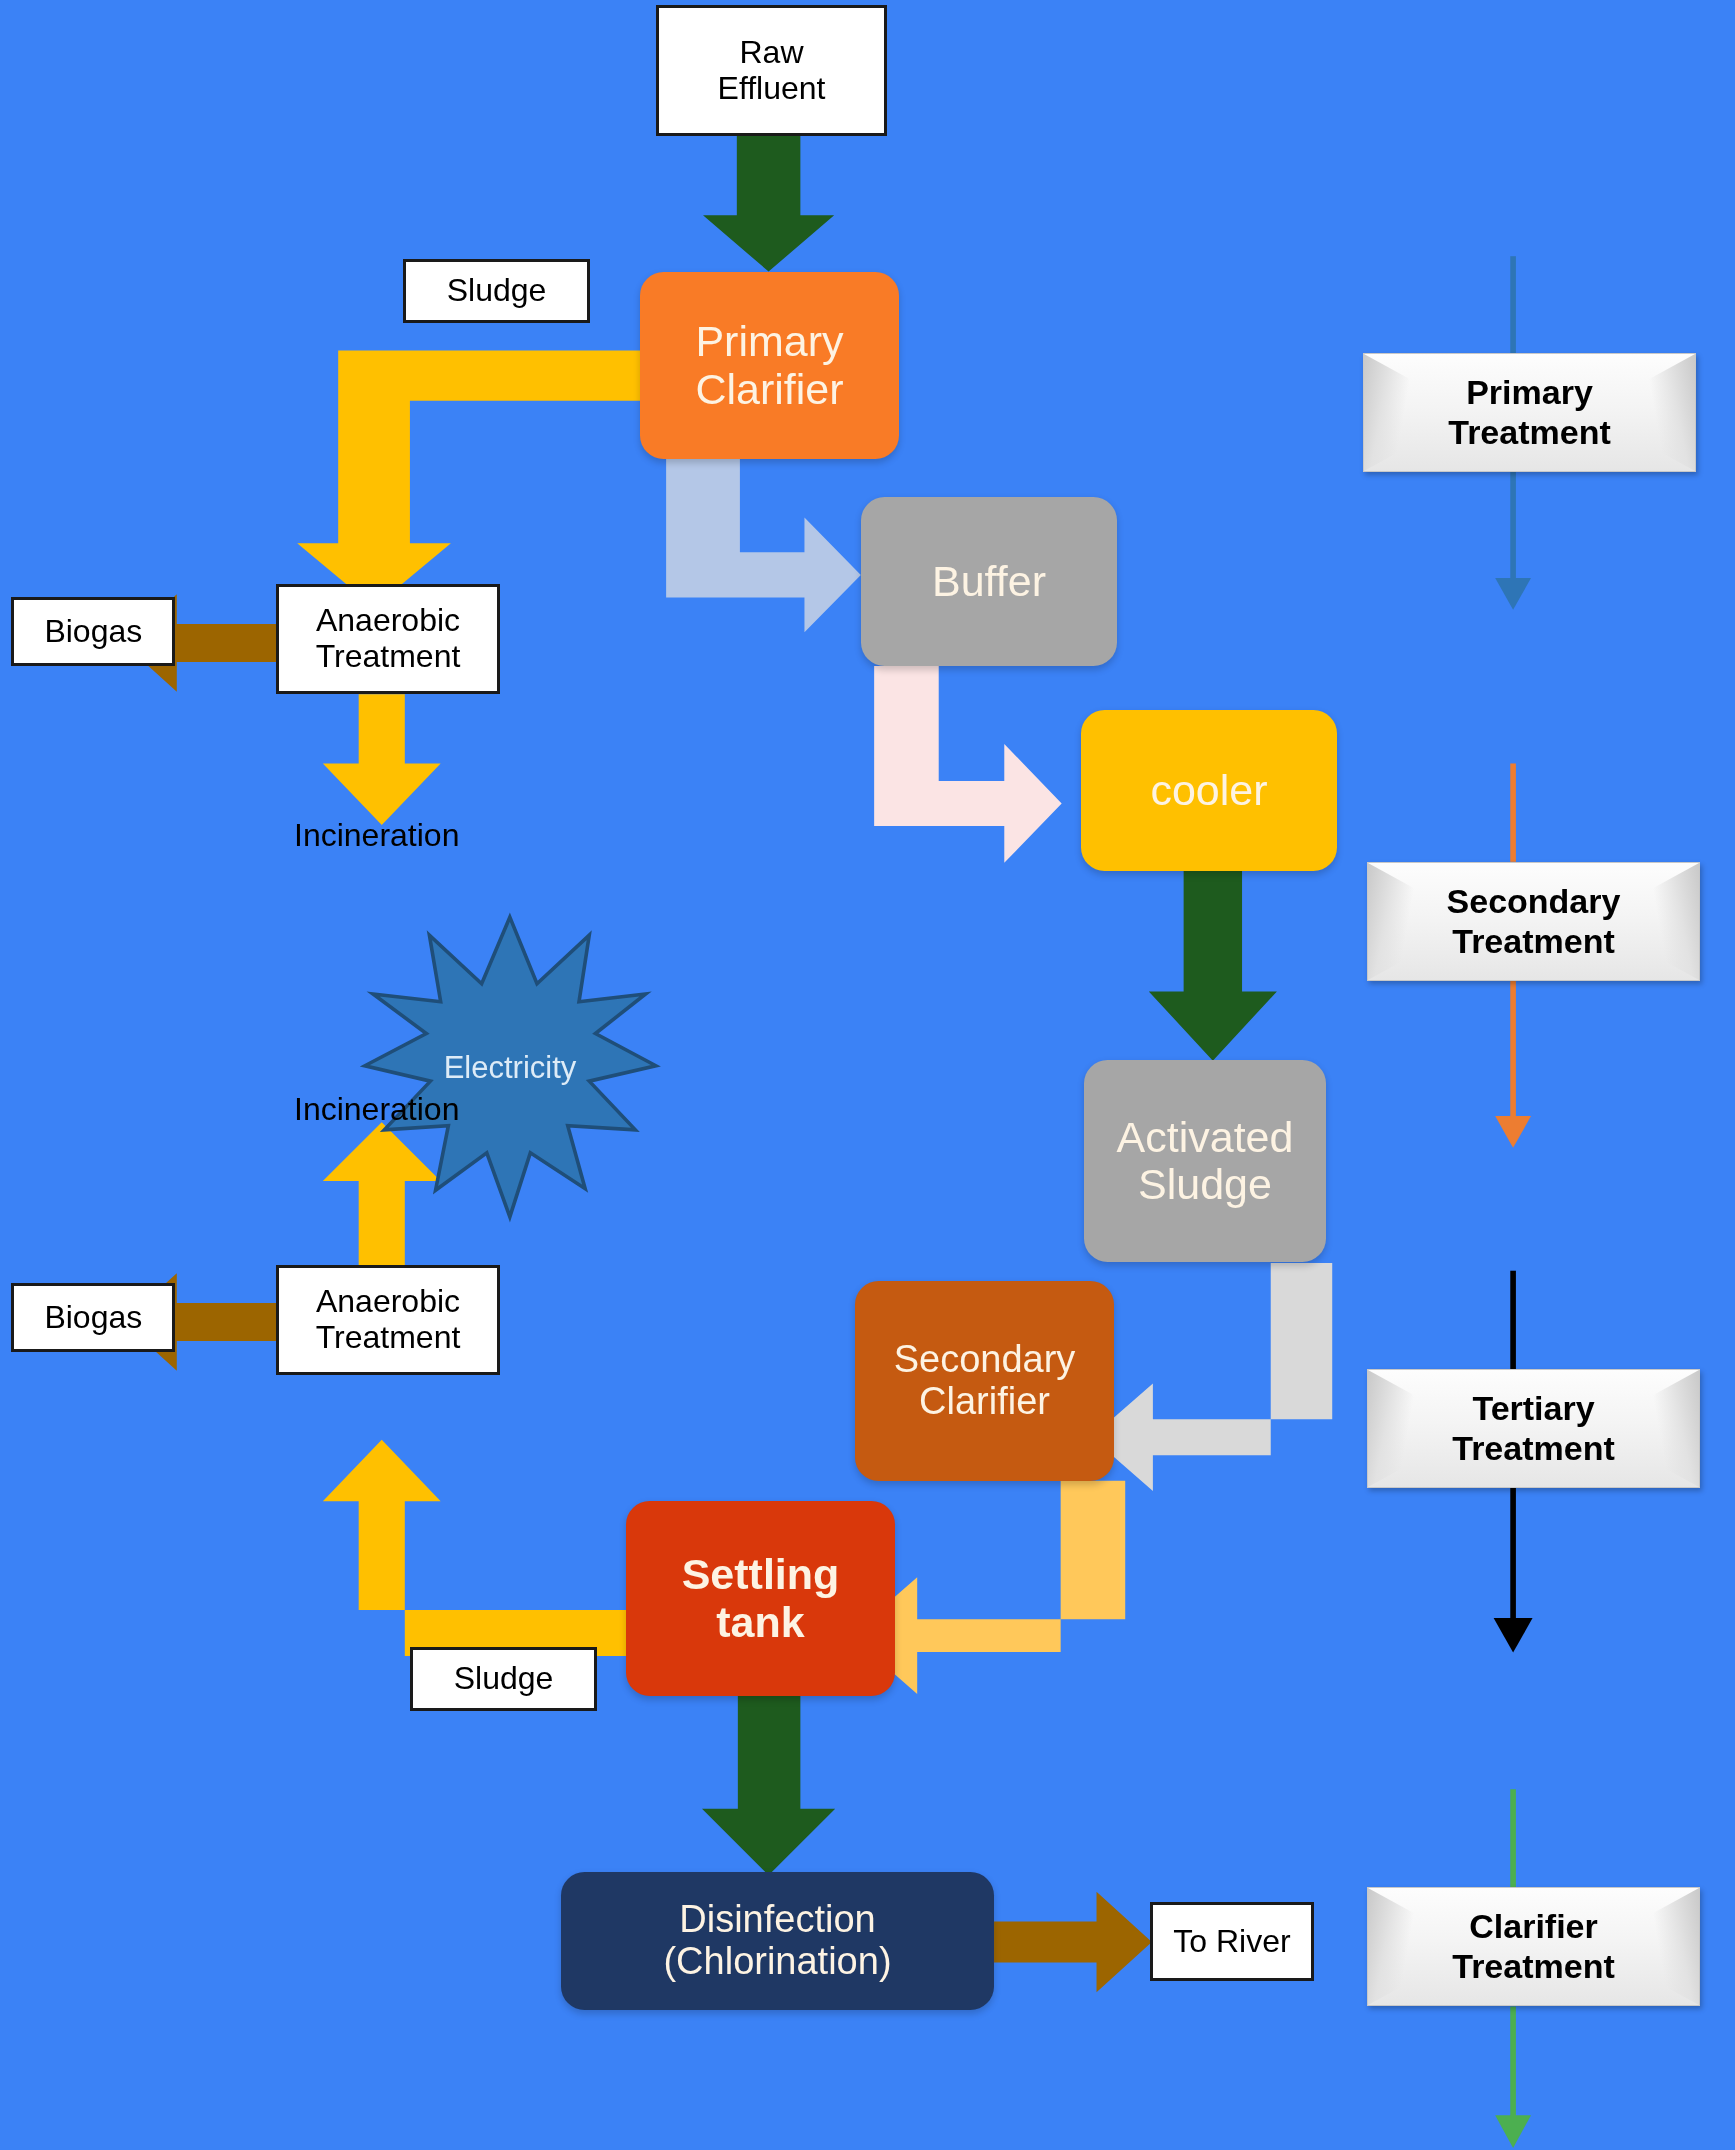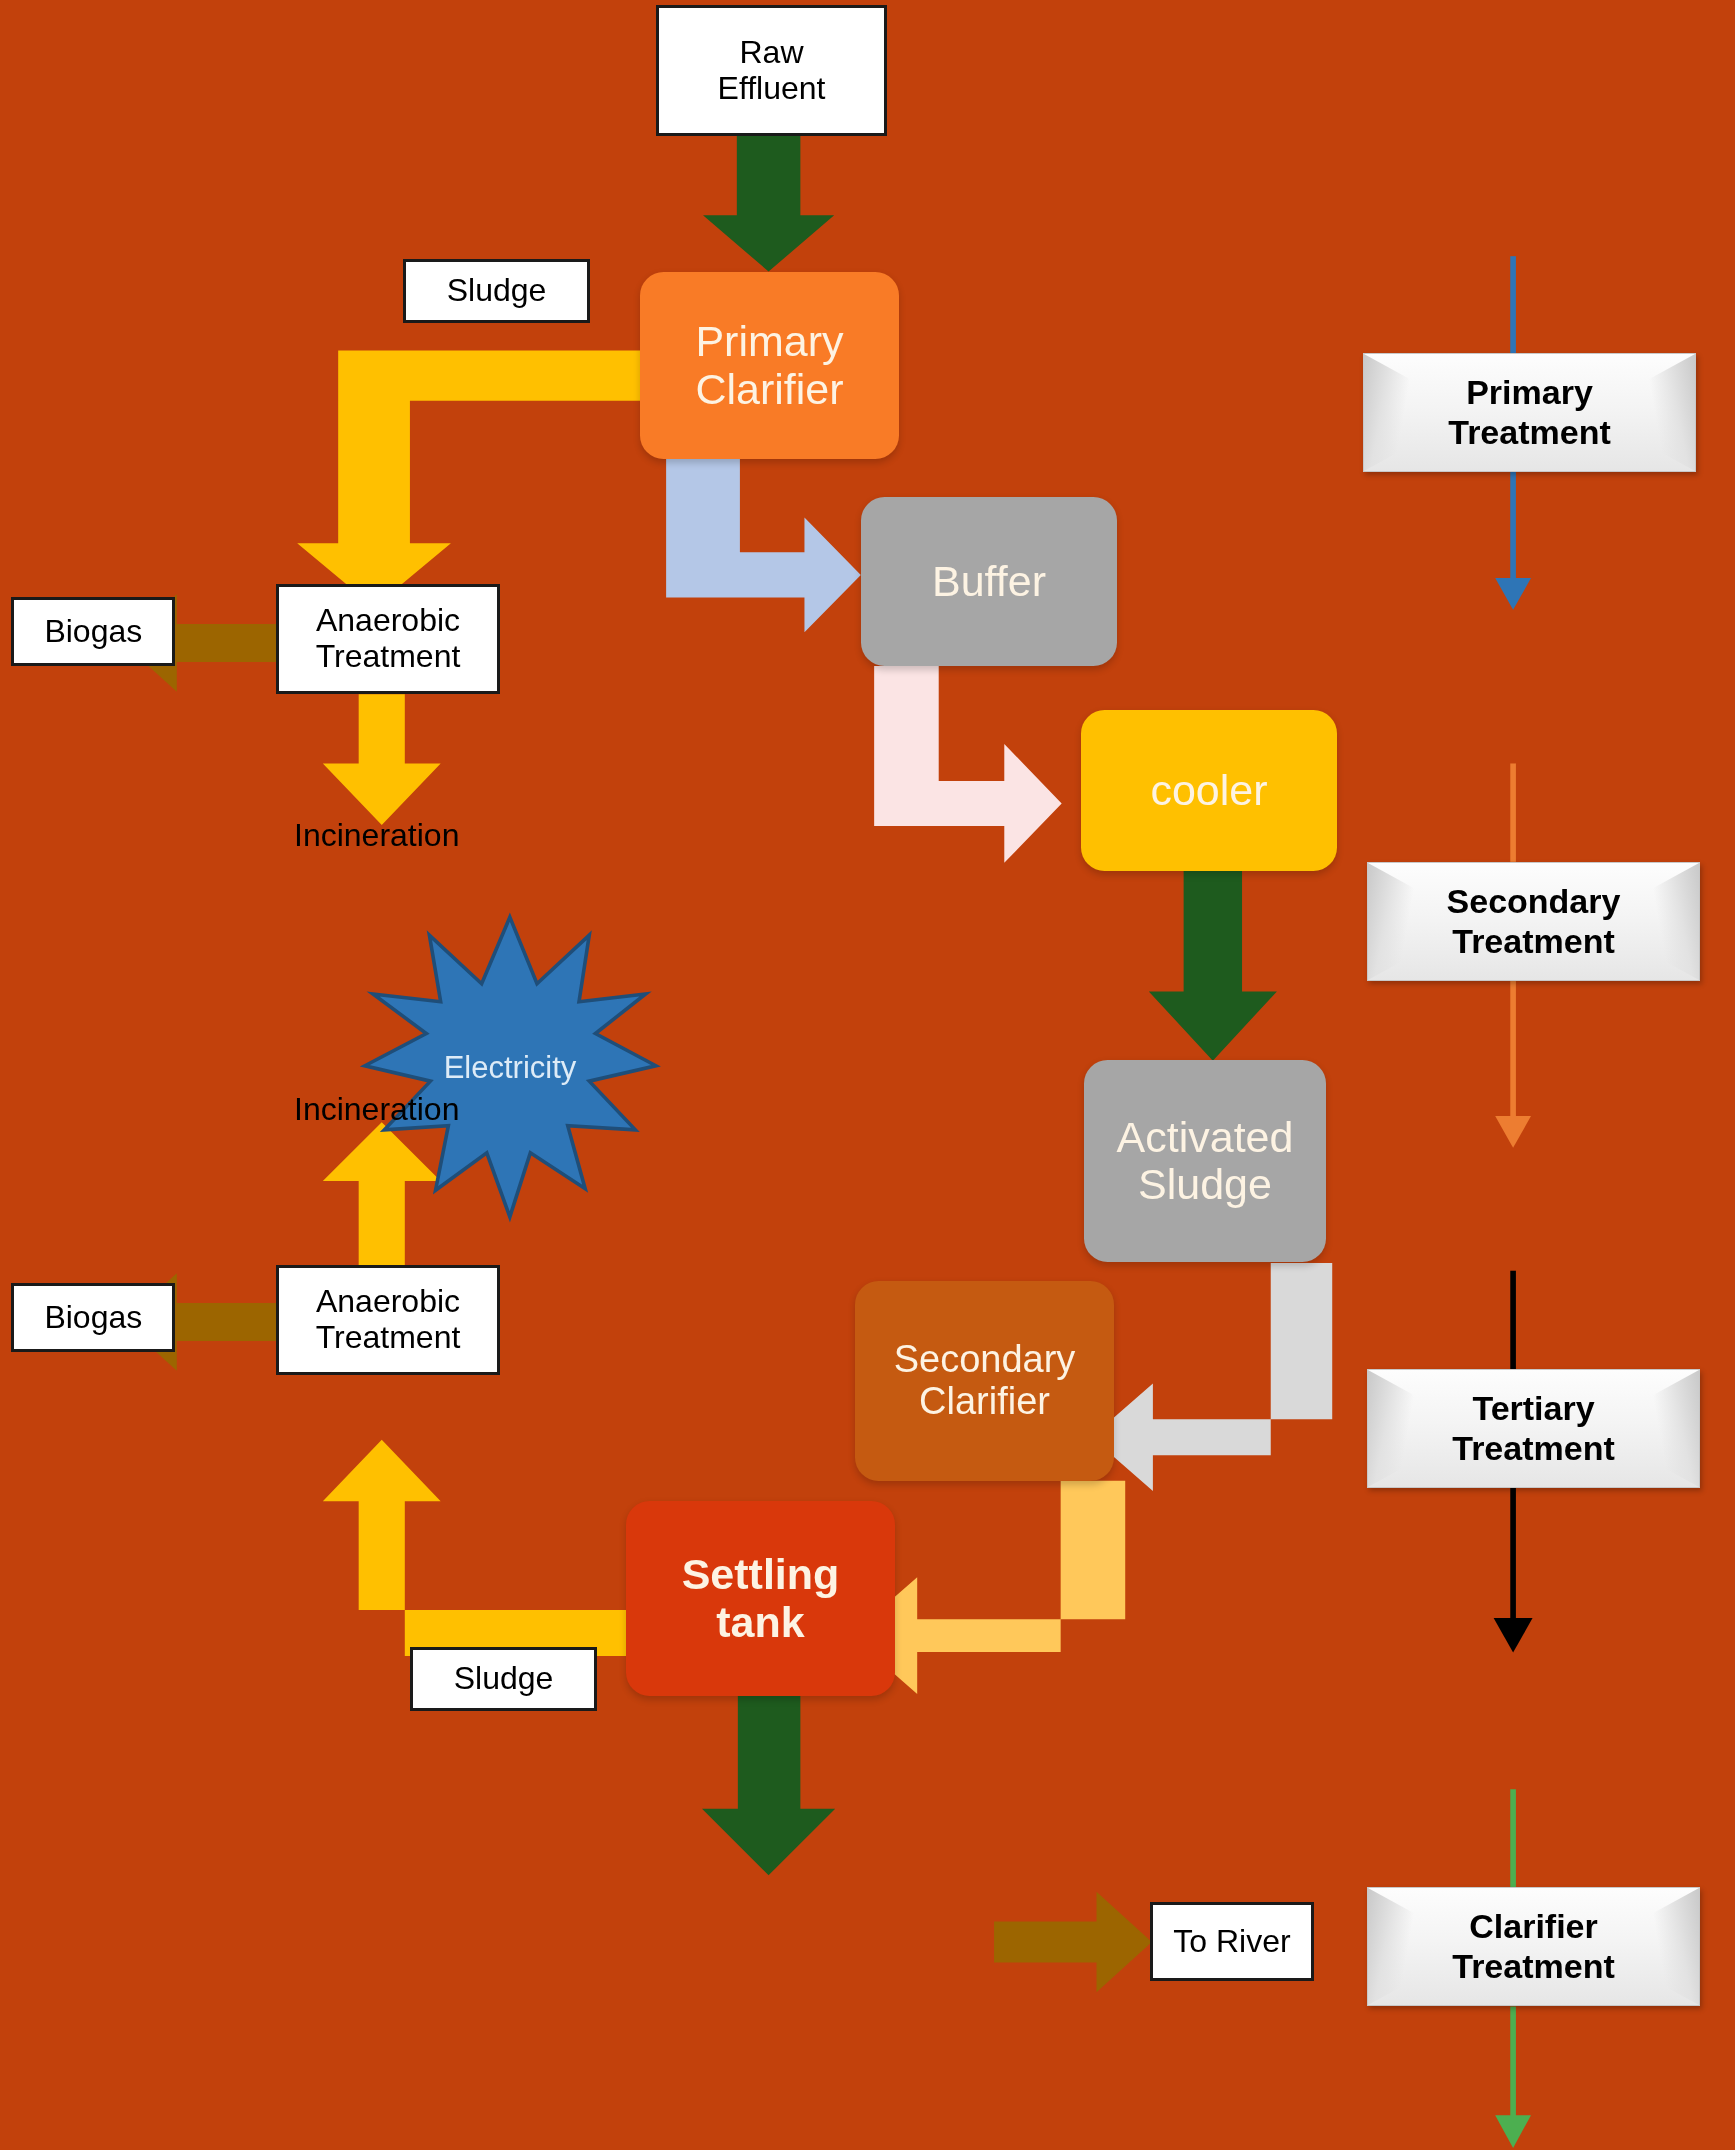--- a/index.html
+++ b/index.html
@@ -1,20 +1,20 @@
 <!DOCTYPE html>
 <html style="font-size:8.2px"><head>
 <meta charset="utf-8">
 <style>
   html,body{margin:0;padding:0;background:#ffffff;}
   body{font-family:"Liberation Sans", sans-serif;}
   #stage{
     position:relative;
     width:1736px;height:2151px;
-    background:#c2410c;
+    background:#3b82f6;
     overflow:hidden;
   }
   .abs{position:absolute;box-sizing:border-box;}
 
   
   .plainbox{
     background:#ffffff;
     border:3.1px solid #1a1a1a;
     display:flex;align-items:center;justify-content:center;
     text-align:center;
@@ -171,20 +171,24 @@
     <div>Clarifier</div>
   </div>
 
   <div class="abs proc" style="left:626px;top:1501px;width:269px;height:195px;background:#D9380B;flex-direction:column;font-weight:bold;">
     <div>Settling</div>
     <div>tank</div>
   </div>
 
   <div class="abs plainbox" style="left:410px;top:1647px;width:187px;height:64px;">Sludge</div>
 
+  <div class="abs proc small" style="left:561px;top:1872px;width:433px;height:138px;background:#1F3864;flex-direction:column;">
+    <div>Disinfection</div>
+    <div>(Chlorination)</div>
+  </div>
 
   <div class="abs plainbox" style="left:1150px;top:1902px;width:164px;height:79px;">To River</div>
 
   <div class="abs legend" style="left:1363px;top:353px;width:333px;height:119px;flex-direction:column;">
     <span>Primary</span>
     <span>Treatment</span>
   </div>
 
   <div class="abs legend" style="left:1367px;top:862px;width:333px;height:119px;flex-direction:column;">
     <span>Secondary</span>

